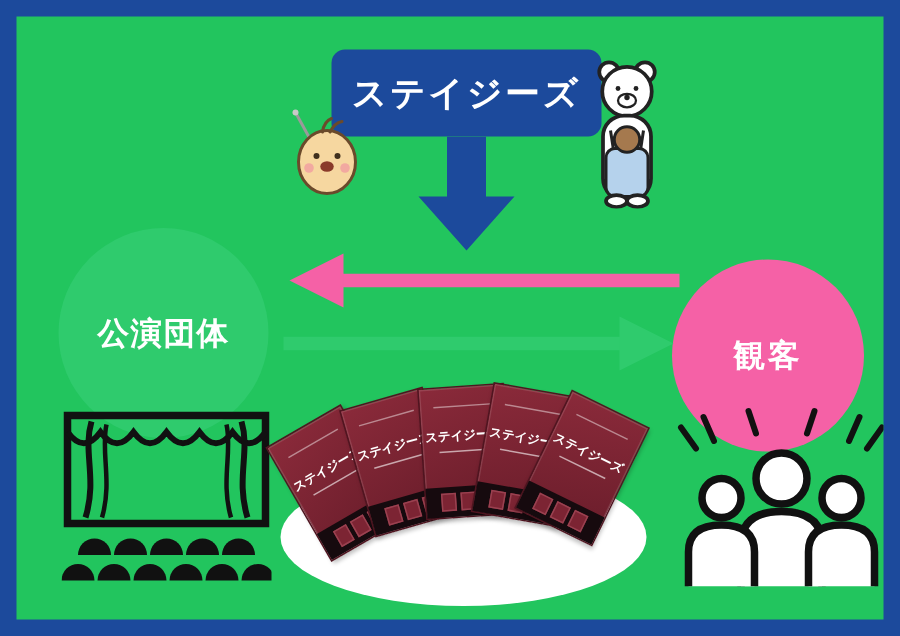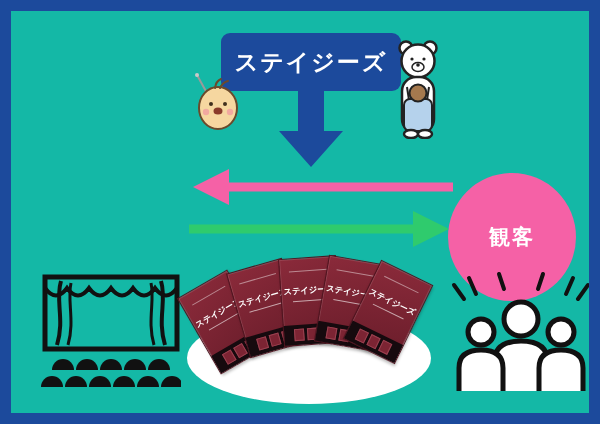--- a/index.html
+++ b/index.html
@@ -1,21 +1,21 @@
 <!DOCTYPE html>
 <html><head>
 <meta charset="utf-8">
 <style>
   * { margin:0; padding:0; box-sizing:border-box; }
   html,body { width:600px; }
   body { font-family:"Liberation Sans", sans-serif; background:#ffffff; }
 
   .canvas {
     position:relative; width:600px; height:424px;
-    background:#14b8a6; border:11px solid #1c4a9c; overflow:hidden;
+    background:#22c55e; border:11px solid #1c4a9c; overflow:hidden;
   }
 
   
   .service-box {
     position:absolute; left:210px; top:22px; width:180px; height:58px;
     background:#1c4a9c; border-radius:9px;
     display:flex; align-items:center; justify-content:center;
     color:#ffffff; font-size:23px; font-weight:bold; letter-spacing:2px;
   }
 
@@ -96,20 +96,23 @@
     <line x1="36" y1="63" x2="38" y2="50" stroke="#222222" stroke-width="2"></line>
     <circle cx="27" cy="56" r="8.5" fill="#a5794e" stroke="#222222" stroke-width="2"></circle>
     <ellipse cx="20" cy="97" rx="7" ry="4" fill="#ffffff" stroke="#222222" stroke-width="2.5"></ellipse>
     <ellipse cx="34" cy="97" rx="7" ry="4" fill="#ffffff" stroke="#222222" stroke-width="2.5"></ellipse>
   </svg>
 
   <svg class="svg-abs" style="left:265px; top:80px;" width="70" height="78" viewBox="0 0 70 78">
     <polygon points="22,0 48,0 48,40 67,40 35,76 3,40 22,40" fill="#1c4a9c"></polygon>
   </svg>
 
+  <div class="node node-performers">
+    <span>公演団体</span>
+  </div>
 
   <div class="node node-audience">
     <span>観客</span>
   </div>
 
   <svg class="svg-abs" style="left:170px; top:150px;" width="280" height="100" viewBox="0 0 280 100">
     <g>
       <rect x="44" y="21.5" width="228" height="9" fill="#f561a6"></rect>
       <polygon points="12,26 48,8 48,44" fill="#f561a6"></polygon>
     </g>

